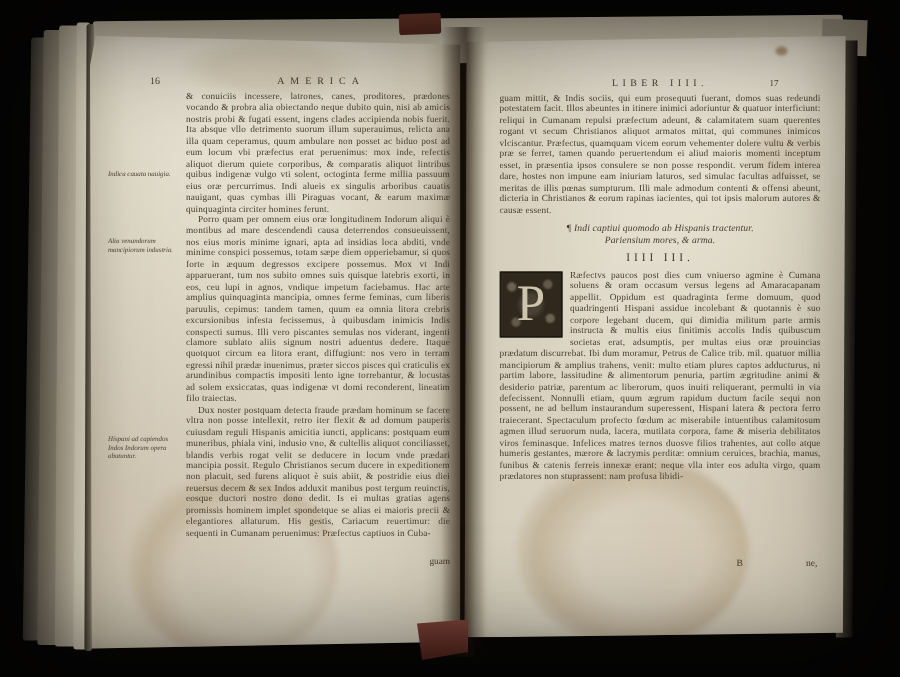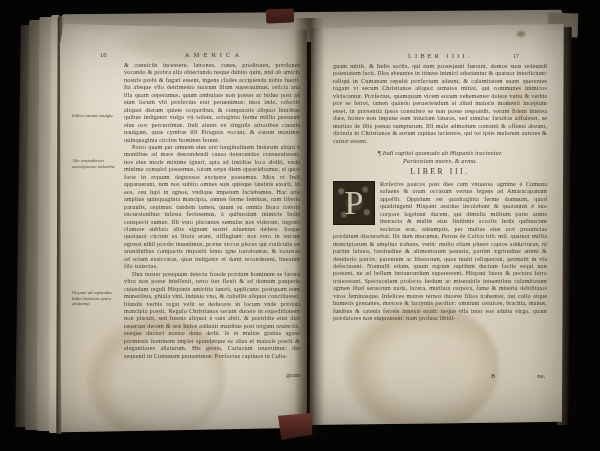--- a/index.html
+++ b/index.html
@@ -169,21 +169,21 @@
       <span class="title">LIBER IIII.</span>
       <span class="pageno">17</span>
     </div>
 
     <div class="body-text rp-body">
       <p>guam mittit, &amp; Indis sociis, qui eum prosequuti fuerant, domos suas redeundi potestatem facit. Illos abeuntes in itinere inimici adoriuntur &amp; quatuor interficiunt: reliqui in Cumanam repulsi præfectum adeunt, &amp; calamitatem suam querentes rogant vt secum Christianos aliquot armatos mittat, qui communes inimicos vlciscantur. Præfectus, quamquam vicem eorum vehementer dolere vultu &amp; verbis præ se ferret, tamen quando peruertendum ei aliud maioris momenti inceptum esset, in præsentia ipsos consulere se non posse respondit. verum fidem interea dare, hostes non impune eam iniuriam laturos, sed simulac facultas adfuisset, se meritas de illis pœnas sumpturum. Illi male admodum contenti &amp; offensi abeunt, dicteria in Christianos &amp; eorum rapinas iacientes, qui tot ipsis malorum autores &amp; causæ essent.</p>
       <div class="section-heading">
         <span>¶ Indi captiui quomodo ab Hispanis tractentur.</span><br>
         <span>Pariensium mores, &amp; arma.</span>
       </div>
-      <div class="chapter-heading">LIBER III.</div>
+      <div class="chapter-heading">IIII III.</div>
       <p><span class="dropcap">P</span><span>Ræfectvs paucos post dies cum vniuerso agmine è Cumana soluens &amp; oram occasum versus legens ad Amaracapanam appellit. Oppidum est quadraginta ferme domuum, quod quadringenti Hispani assidue incolebant &amp; quotannis è suo corpore legebant ducem, qui dimidia militum parte armis instructa &amp; multis eius finitimis accolis Indis quibuscum societas erat, adsumptis, per multas eius oræ prouincias prædatum discurrebat. Ibi dum moramur, Petrus de Calice trib. mil. quatuor millia mancipiorum &amp; amplius trahens, venit: multo etiam plures captos adducturus, ni partim labore, lassitudine &amp; alimentorum penuria, partim ægritudine animi &amp; desiderio patriæ, parentum ac liberorum, quos inuiti reliquerant, permulti in via defecissent. Nonnulli etiam, quum ægrum rapidum ductum facile sequi non possent, ne ad bellum instaurandum superessent, Hispani latera &amp; pectora ferro traiecerant. Spectaculum profecto fœdum ac miserabile intuentibus calamitosum agmen illud seruorum nuda, lacera, mutilata corpora, fame &amp; miseria debilitatos viros feminasque. Infelices matres ternos duosve filios trahentes, aut collo atque humeris gestantes, mærore &amp; lacrymis perditæ: omnium ceruices, brachia, manus, funibus &amp; catenis ferreis innexæ erant: neque vlla inter eos adulta virgo, quam prædatores non stuprassent: nam profusa libidi-</span></p>
     </div>
 
     <div class="signature-row">
       <span class="sig">B</span>
       <span class="cw">ne,</span>
     </div>
   </div>
 
   <div class="gutter"></div>

